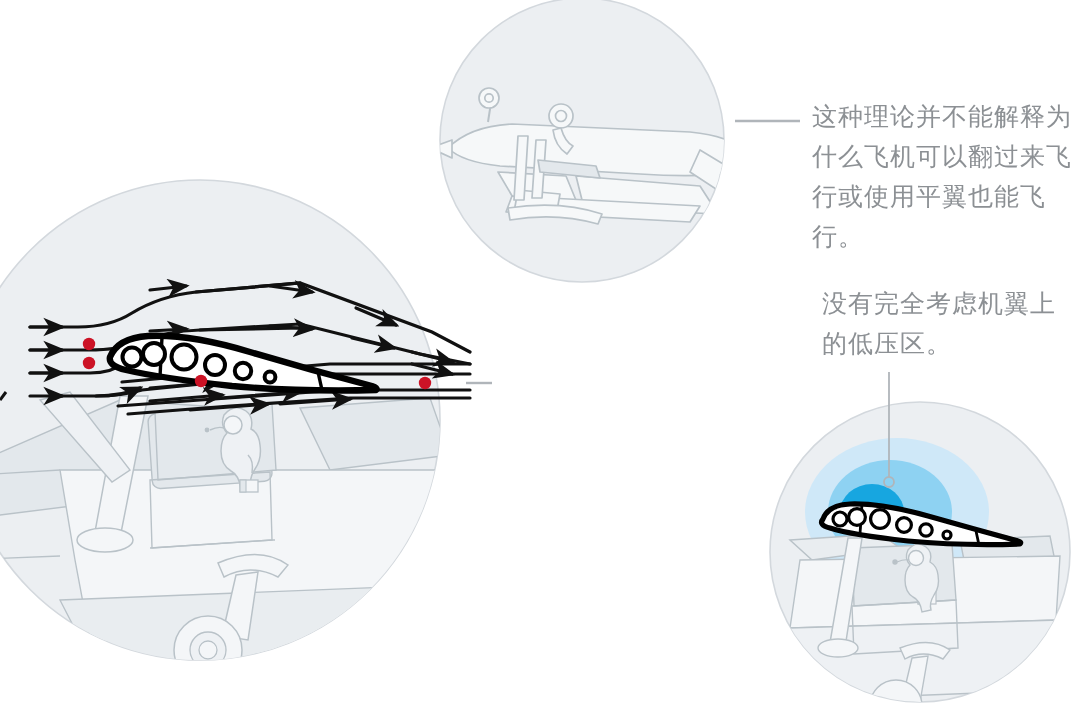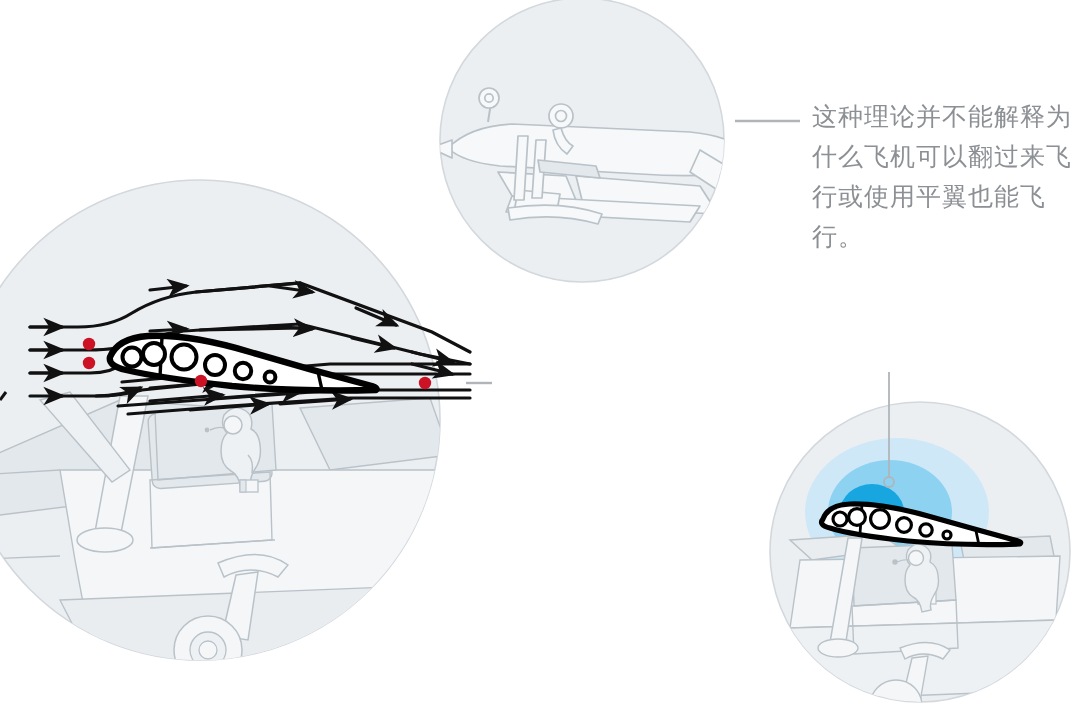--- a/index.html
+++ b/index.html
@@ -243,15 +243,16 @@
     <g stroke="#b0b5ba" fill="none">
       <line x1="735" y1="121" x2="800" y2="121" stroke-width="2.4"></line>
       <line x1="466" y1="383" x2="492" y2="383" stroke-width="2.4"></line>
       <line x1="889" y1="372" x2="889" y2="478" stroke-width="1.8"></line>
       <circle cx="889" cy="482" r="5" stroke-width="1.8" fill="none"></circle>
     </g>
   </svg>
 
   <div class="callout" id="callout-inverted-flight">这种理论并不能解释为什么飞机可以翻过来飞行或使用平翼也能飞行。</div>
 
+  <div class="callout" id="callout-low-pressure">没有完全考虑机翼上的低压区。</div>
 
 
 </div>
 
 </body></html>

